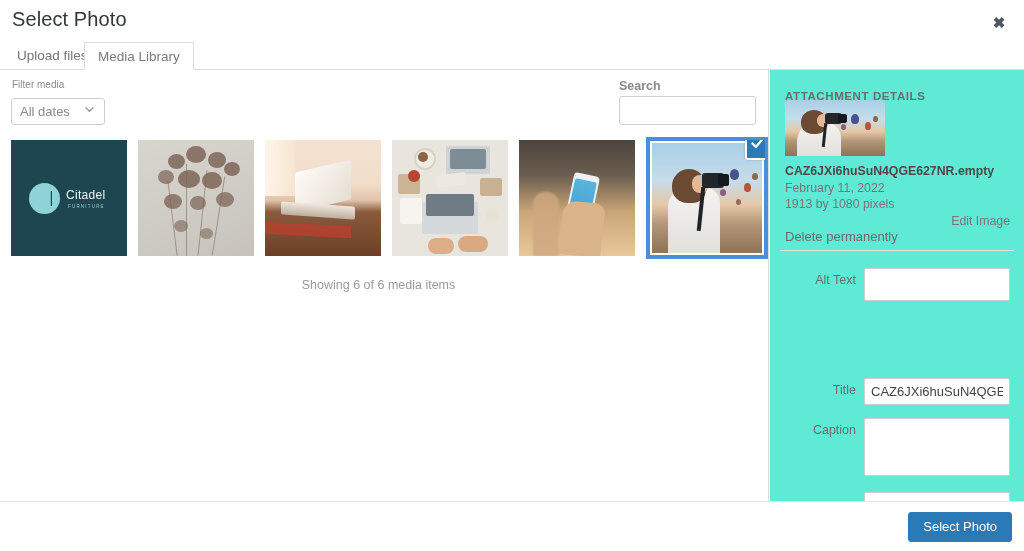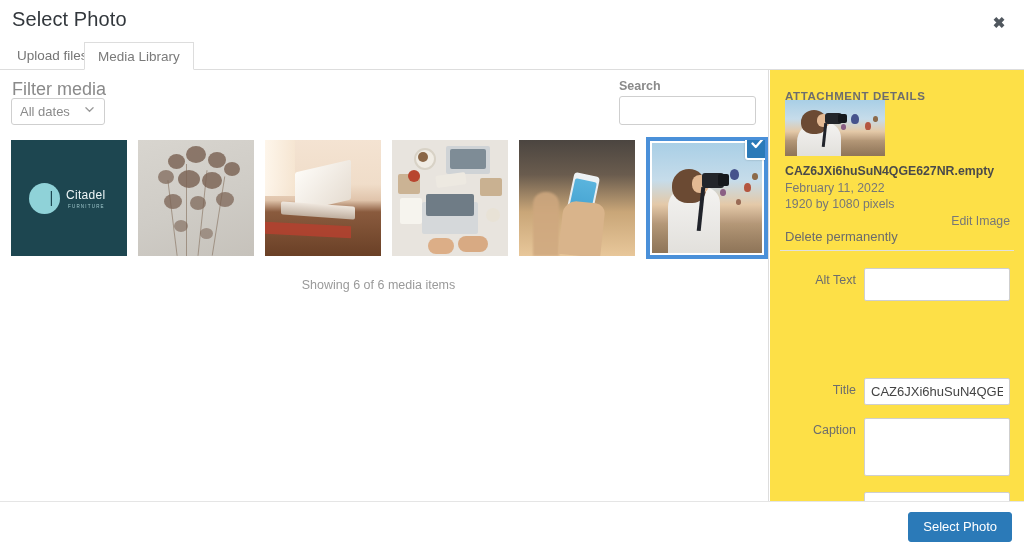--- a/index.html
+++ b/index.html
@@ -101,21 +101,21 @@
     border-right: 1px solid #ddd;
     box-sizing: border-box;
     overflow: hidden;
   }
 
   
   .filter-label {
     position: absolute;
     left: 12px;
     top: 9px;
-    font-size: 18px;
+    font-size: 10px;
     color: #8a8a8a;
   }
   .date-select {
     position: absolute;
     left: 11px;
     top: 28px;
     width: 94px;
     height: 27px;
     border: 1px solid #cfcfcf;
     border-radius: 3px;
@@ -404,21 +404,21 @@
     background: linear-gradient(to bottom, rgba(180,152,118,.55), rgba(140,114,86,.85));
   }
 
   
   .details {
     position: absolute;
     top: 0;
     left: 770px;
     right: 0;
     bottom: 0;
-    background: #fde047;
+    background: #5eead4;
     overflow: hidden;
   }
   .details-title {
     position: absolute;
     left: 15px;
     top: 20px;
     font-size: 11.5px;
     font-weight: bold;
     color: #6d6d6d;
     letter-spacing: .6px;
@@ -684,21 +684,21 @@
           <div class="pg-face" style="left:32px;top:14px;width:13px;height:13px;"></div>
           <div class="pg-cam" style="left:40px;top:13px;width:17px;height:11px;"></div>
           <div class="pg-lens" style="left:53px;top:14px;width:9px;height:9px;"></div>
           <div class="pg-strap" style="left:38px;top:23px;width:3px;height:24px;"></div>
         </div>
       </div>
 
       <div class="det-meta">
         <span class="det-filename">CAZ6JXi6huSuN4QGE627NR.empty</span>
         <span style="display:block;">February 11, 2022</span>
-        <span style="display:block;">1920 by 1080 pixels</span>
+        <span style="display:block;">1913 by 1080 pixels</span>
         <span class="det-link">Edit Image</span>
         <span class="det-delete">Delete permanently</span>
       </div>
 
       <div class="det-divider"></div>
 
       <div class="field-row" style="top:198px; height:36px;">
         <div class="field-label">Alt Text</div>
         <input class="field-ctrl" type="text" style="height: 33px;" value="">
       </div>

